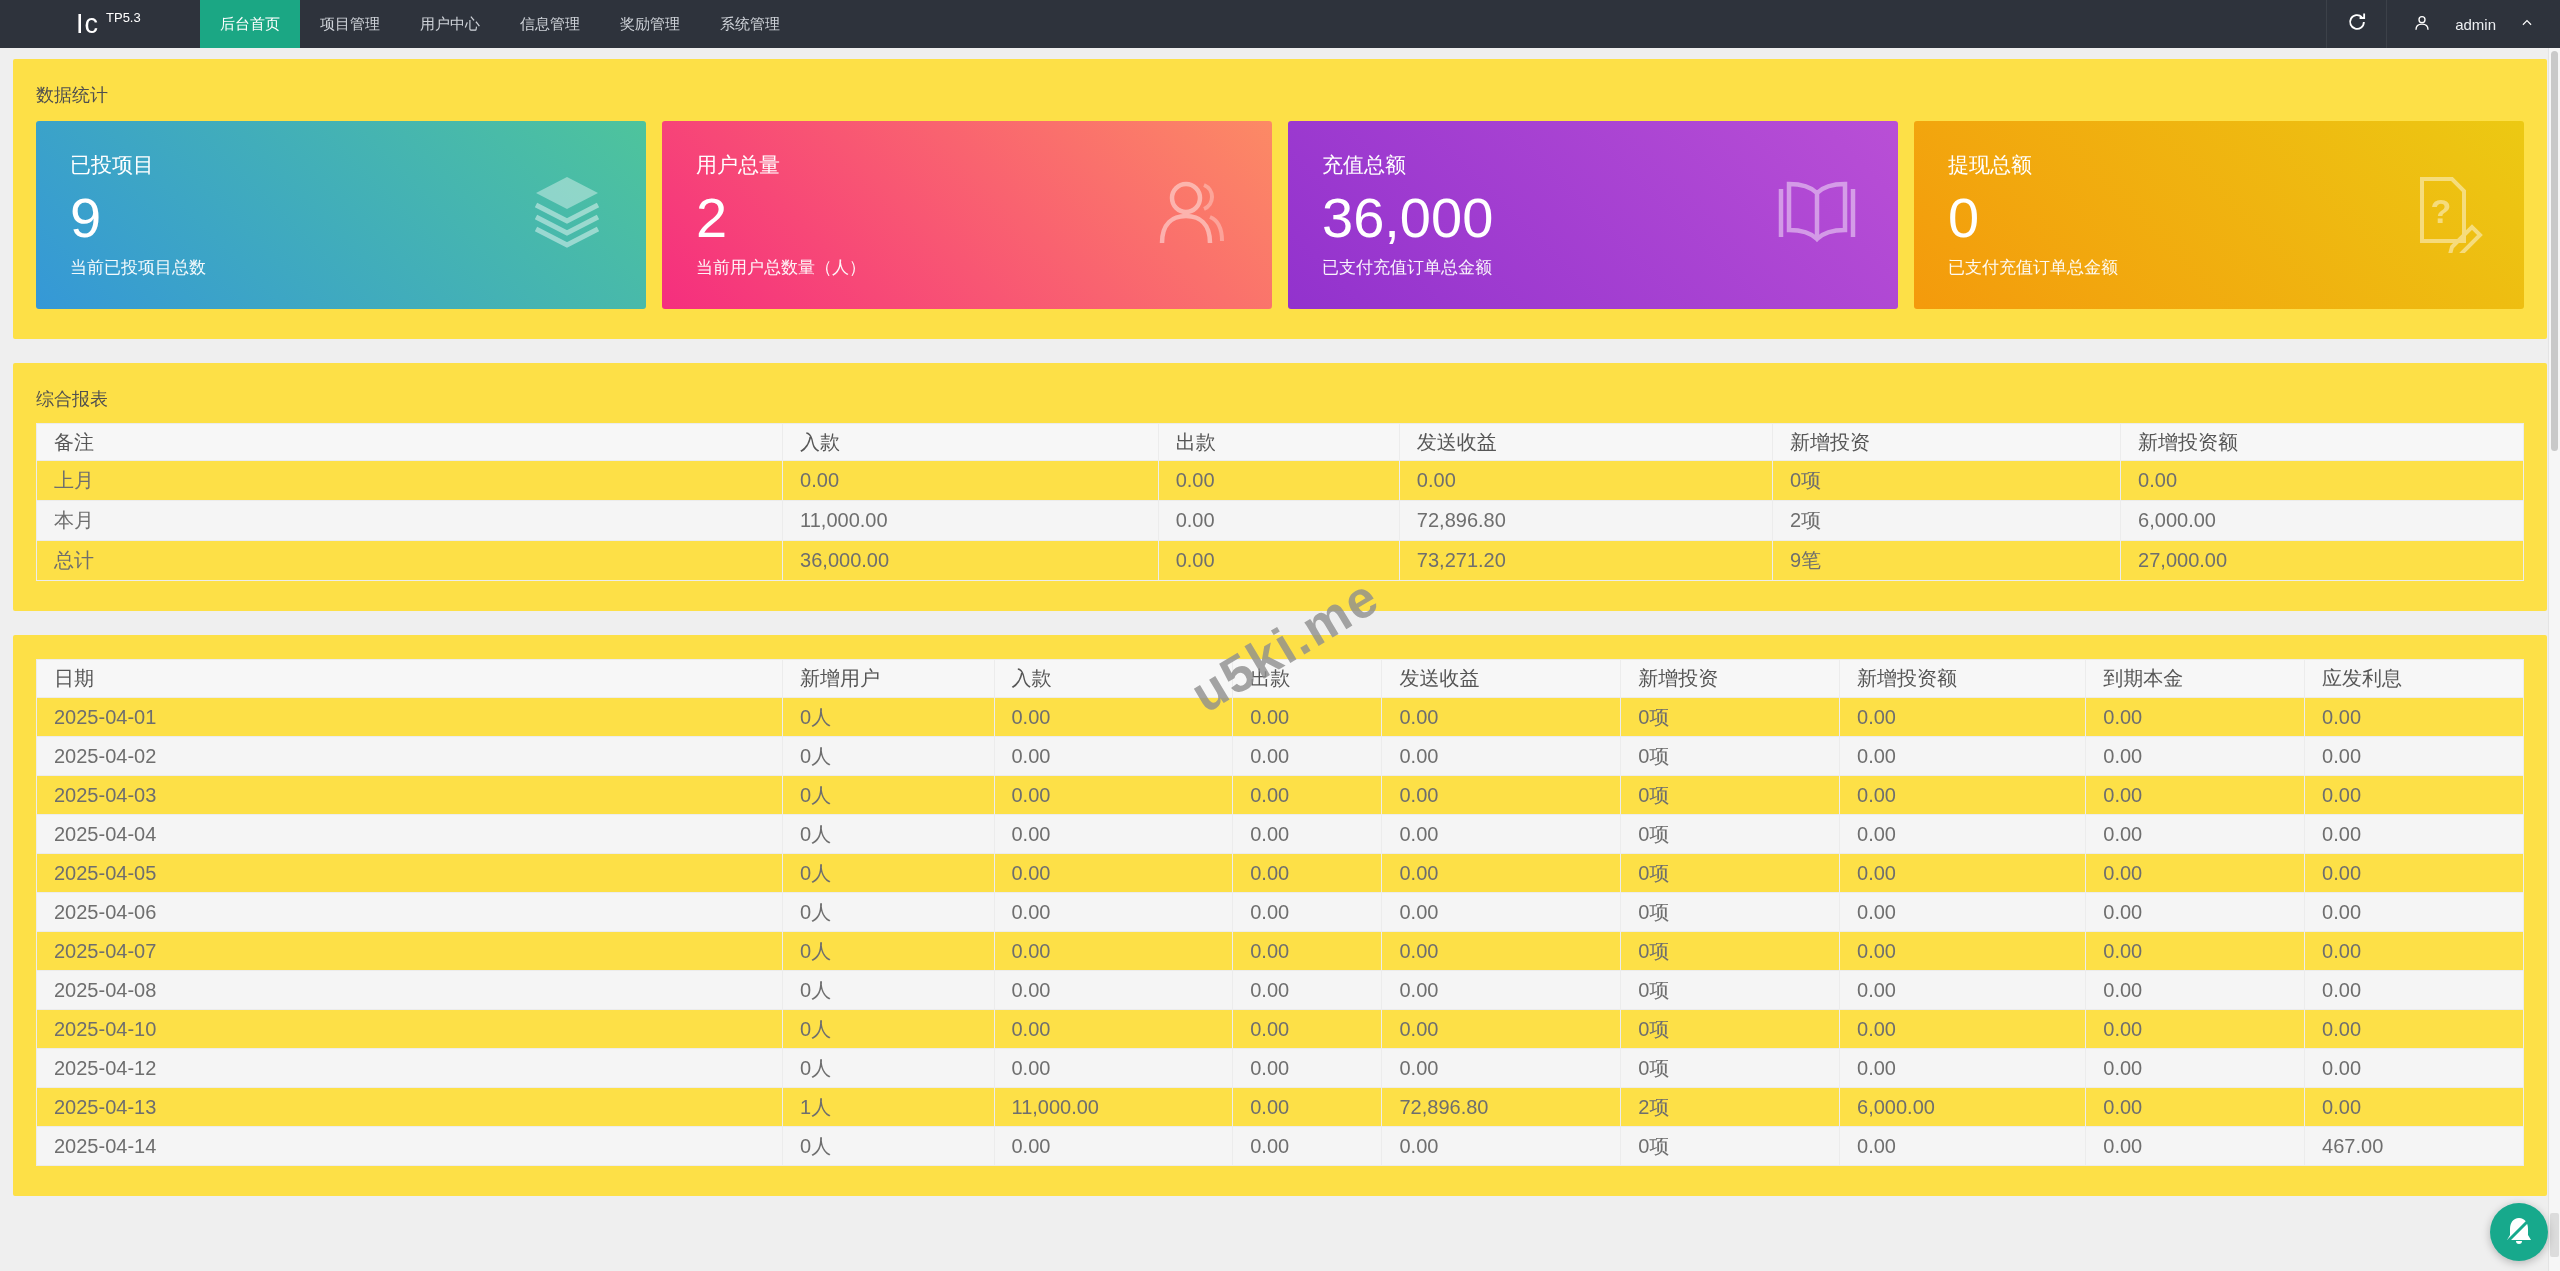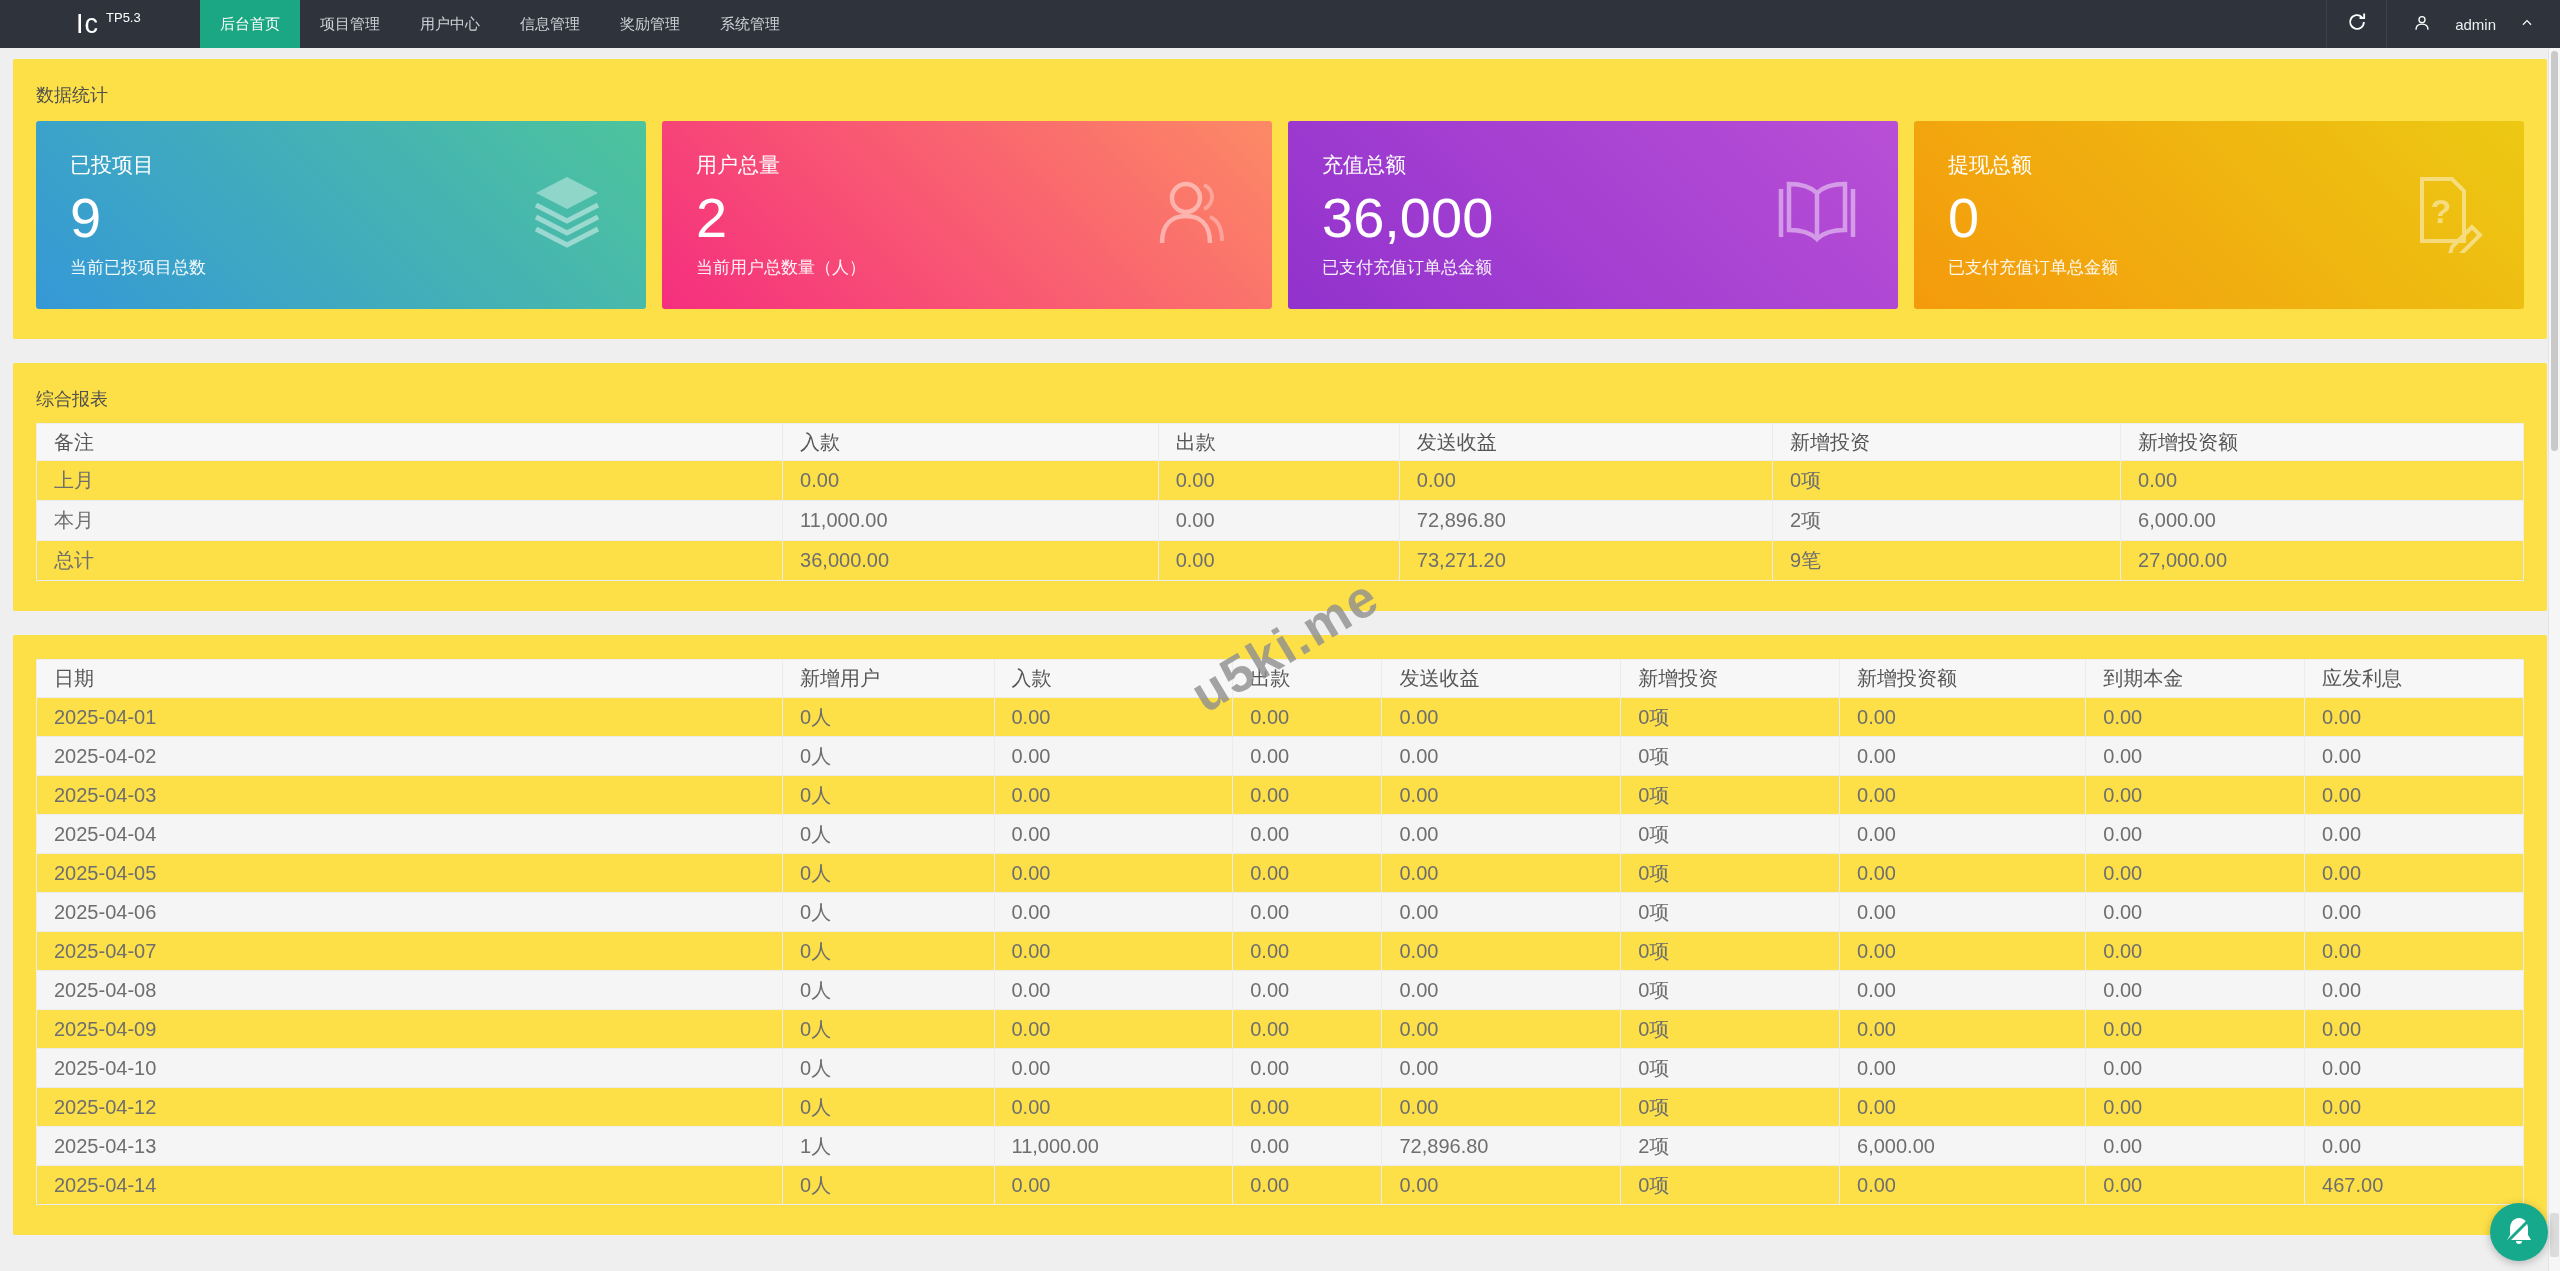--- a/index.html
+++ b/index.html
@@ -359,31 +359,20 @@
             <td>0人</td>
             <td>0.00</td>
             <td>0.00</td>
             <td>0.00</td>
             <td>0项</td>
             <td>0.00</td>
             <td>0.00</td>
             <td>0.00</td>
           </tr>
           <tr>
-            <td>2025-04-09</td>
-            <td>0人</td>
-            <td>0.00</td>
-            <td>0.00</td>
-            <td>0.00</td>
-            <td>0项</td>
-            <td>0.00</td>
-            <td>0.00</td>
-            <td>0.00</td>
-          </tr>
-          <tr>
             <td>2025-04-10</td>
             <td>0人</td>
             <td>0.00</td>
             <td>0.00</td>
             <td>0.00</td>
             <td>0项</td>
             <td>0.00</td>
             <td>0.00</td>
             <td>0.00</td>
           </tr>

